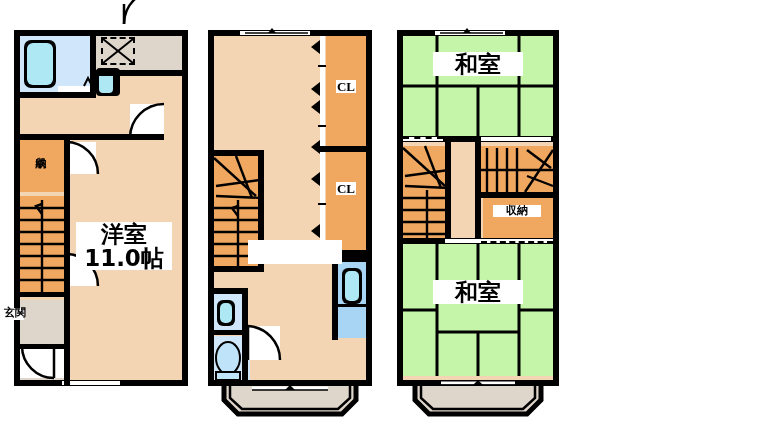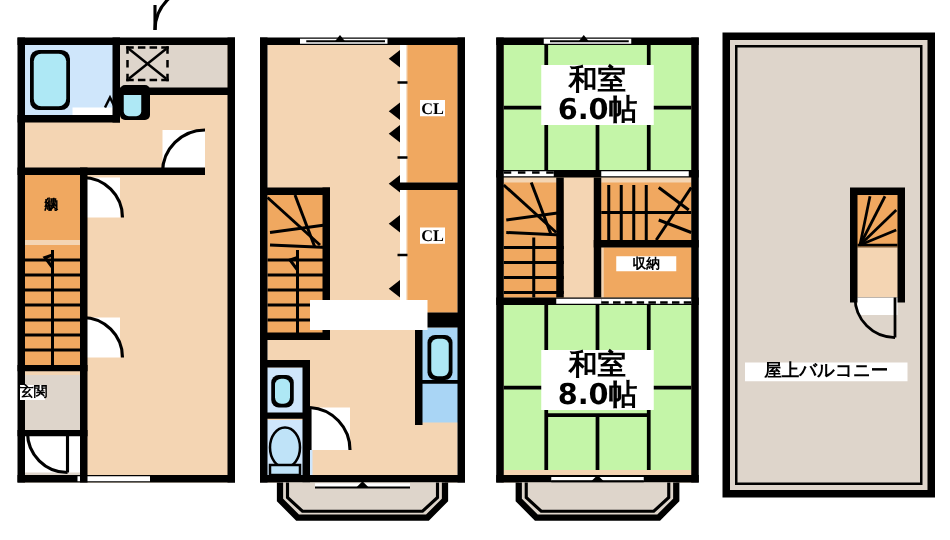--- a/index.html
+++ b/index.html
@@ -129,22 +129,23 @@
   <div class="b white" style="left:62px;top:381px;width:58px;height:4px;"></div>
 
   <div class="wall" style="left:14px;top:92px;width:82px;height:6px;"></div>
   <div class="wall" style="left:90px;top:30px;width:6px;height:68px;"></div>
   <div class="wall" style="left:96px;top:70px;width:92px;height:6px;"></div>
   <div class="wall" style="left:14px;top:134px;width:150px;height:6px;"></div>
   <div class="wall" style="left:64px;top:134px;width:6px;height:252px;"></div>
   <div class="wall" style="left:14px;top:292px;width:56px;height:5px;"></div>
   <div class="wall" style="left:14px;top:344px;width:56px;height:5px;"></div>
 
+  <div class="lbl lbl-big" style="left:76px;top:222px;width:96px;"><span>洋室</span><br><span>11.0帖</span></div>
   <div class="lbl lbl-sm vert" style="left:30px;top:148px;width:16px;">収納</div>
-  <div class="lbl lbl-sm" style="left:16px;top:308px;width:20px;">玄関</div>
+  <div class="lbl lbl-sm" style="left:4px;top:308px;width:20px;font-family:Liberation Mono, monospace;">玄関</div>
 </div>
 
 <div class="panel p2">
 
   <div class="b floorA" style="left:24px;top:34px;width:152px;height:352px;"></div>
 
   <div class="b storage" style="left:136px;top:36px;width:40px;height:110px;"></div>
 
   <div class="b storage" style="left:136px;top:152px;width:40px;height:98px;"></div>
 
@@ -321,47 +322,19 @@
   <div class="b white" style="left:96px;top:239px;width:72px;height:4px;border-bottom:2px dashed #000;"></div>
 
   <svg width="185" height="432">
     <path d="M30 386 L30 400 L44 414 L142 414 L156 400 L156 386" fill="#DED5CB" stroke="#000" stroke-width="5"></path>
     <path d="M36 386 L36 398 L48 409 L138 409 L150 398 L150 386" fill="none" stroke="#000" stroke-width="2.5"></path>
     <line x1="56" y1="383" x2="130" y2="383" stroke="#fff" stroke-width="3"></line>
     <line x1="56" y1="385" x2="130" y2="385" stroke="#000" stroke-width="1.6"></line>
     <polygon points="93,380 88,385 98,385" fill="#000"></polygon>
   </svg>
 
-  <div class="lbl lbl-big" style="left:48px;top:52px;width:90px;"><span>和室</span><br><span>6.0帖</span></div>
-  <div class="lbl lbl-big" style="left:48px;top:280px;width:90px;"><span>和室</span><br><span>8.0帖</span></div>
+  <div class="lbl lbl-big" style="left:48px;top:52px;width:90px;"><span>和室</span><br></div>
+  <div class="lbl lbl-big" style="left:48px;top:280px;width:90px;"><span>和室</span><br></div>
   <div class="lbl lbl-sm" style="left:108px;top:205px;width:48px;">収納</div>
 </div>
 
-<div class="panel p4">
-
-  <div class="b" style="left:8px;top:26px;width:170px;height:372px;background:#000;"></div>
-  <div class="b balcony" style="left:14px;top:32px;width:158px;height:360px;"></div>
-  <div class="b" style="left:18px;top:36px;width:150px;height:352px;border:2px solid #000;background:#DED5CB;"></div>
-
-  <div class="b" style="left:110px;top:150px;width:44px;height:92px;background:#000;"></div>
-  <div class="b storage" style="left:116px;top:156px;width:32px;height:42px;"></div>
-  <div class="b floorA" style="left:116px;top:198px;width:32px;height:40px;"></div>
-
-  <svg width="190" height="432">
-    <g stroke="#000" stroke-width="2.2" fill="none">
-      <line x1="118" y1="196" x2="126" y2="157"></line>
-      <line x1="118" y1="196" x2="138" y2="157"></line>
-      <line x1="118" y1="196" x2="147" y2="168"></line>
-      <line x1="118" y1="196" x2="147" y2="184"></line>
-      <line x1="116" y1="196" x2="148" y2="196"></line>
-    </g>
-  </svg>
-
-  <div class="b white" style="left:116px;top:238px;width:32px;height:14px;"></div>
-  <svg width="190" height="432">
-    <path d="M114 238 A32 32 0 0 0 146 270" fill="none" stroke="#000" stroke-width="2.2"></path>
-    <line x1="146" y1="270" x2="146" y2="238" stroke="#000" stroke-width="2.2"></line>
-  </svg>
-
-  <div class="lbl lbl-mid" style="left:26px;top:290px;width:130px;">屋上バルコニー</div>
+
 </div>
 
-</div>
-
 </body></html>

